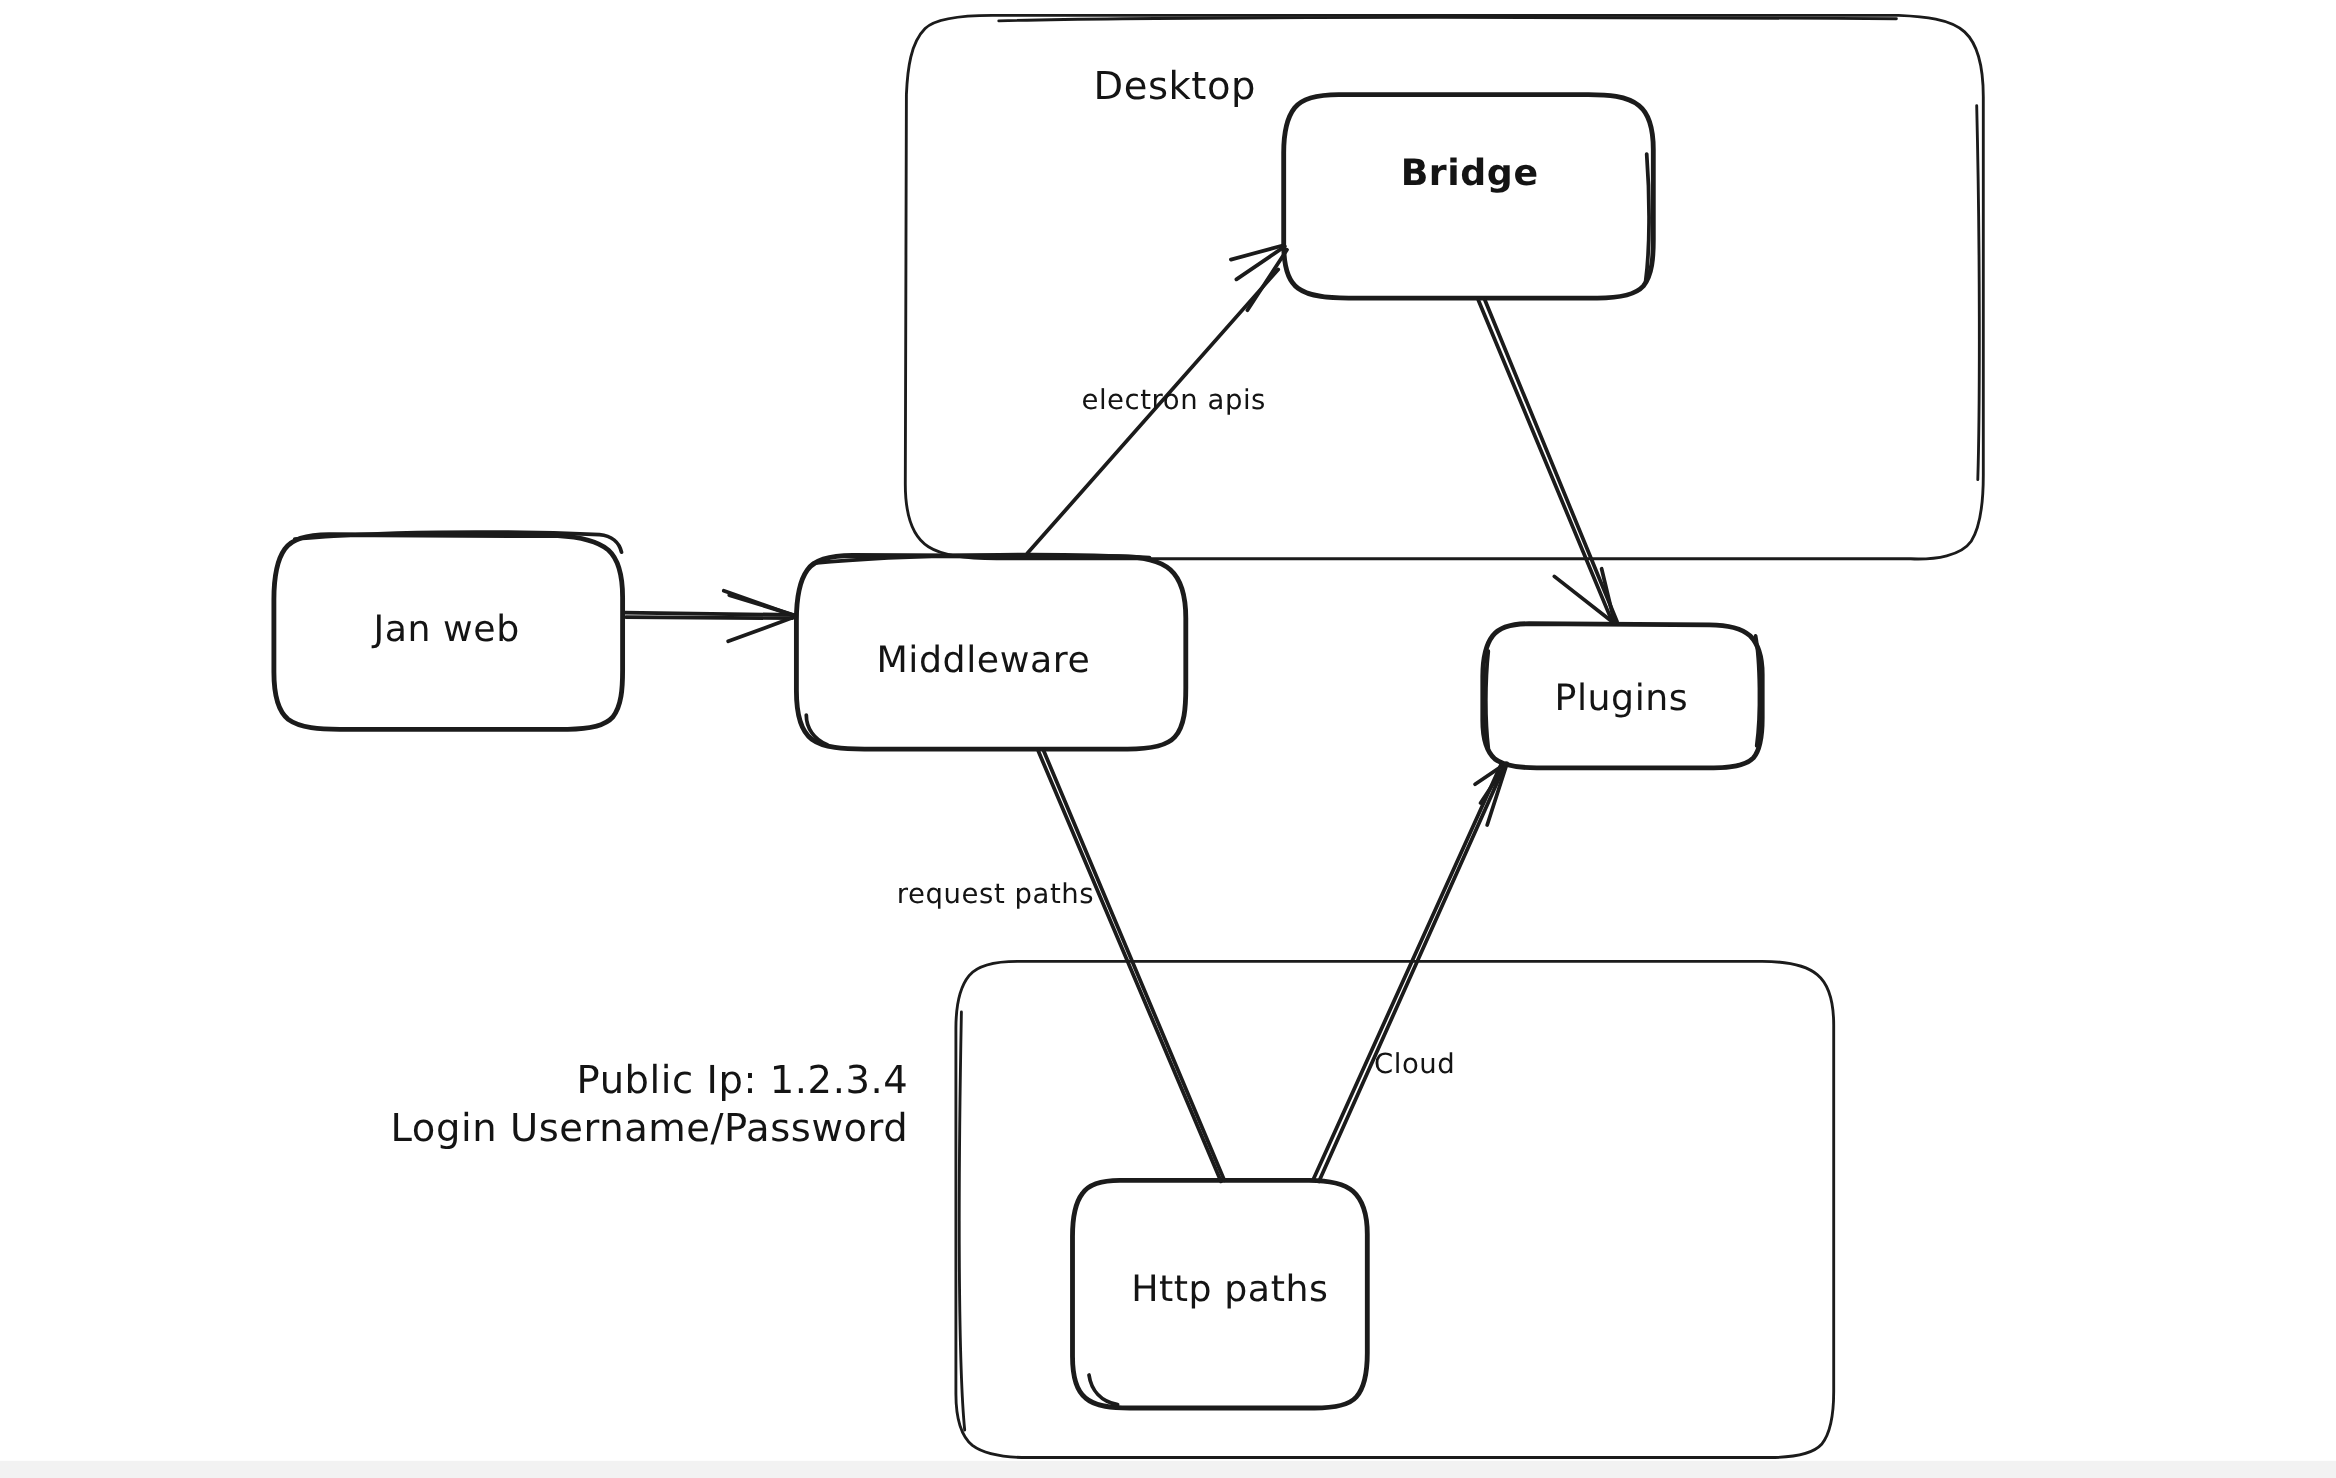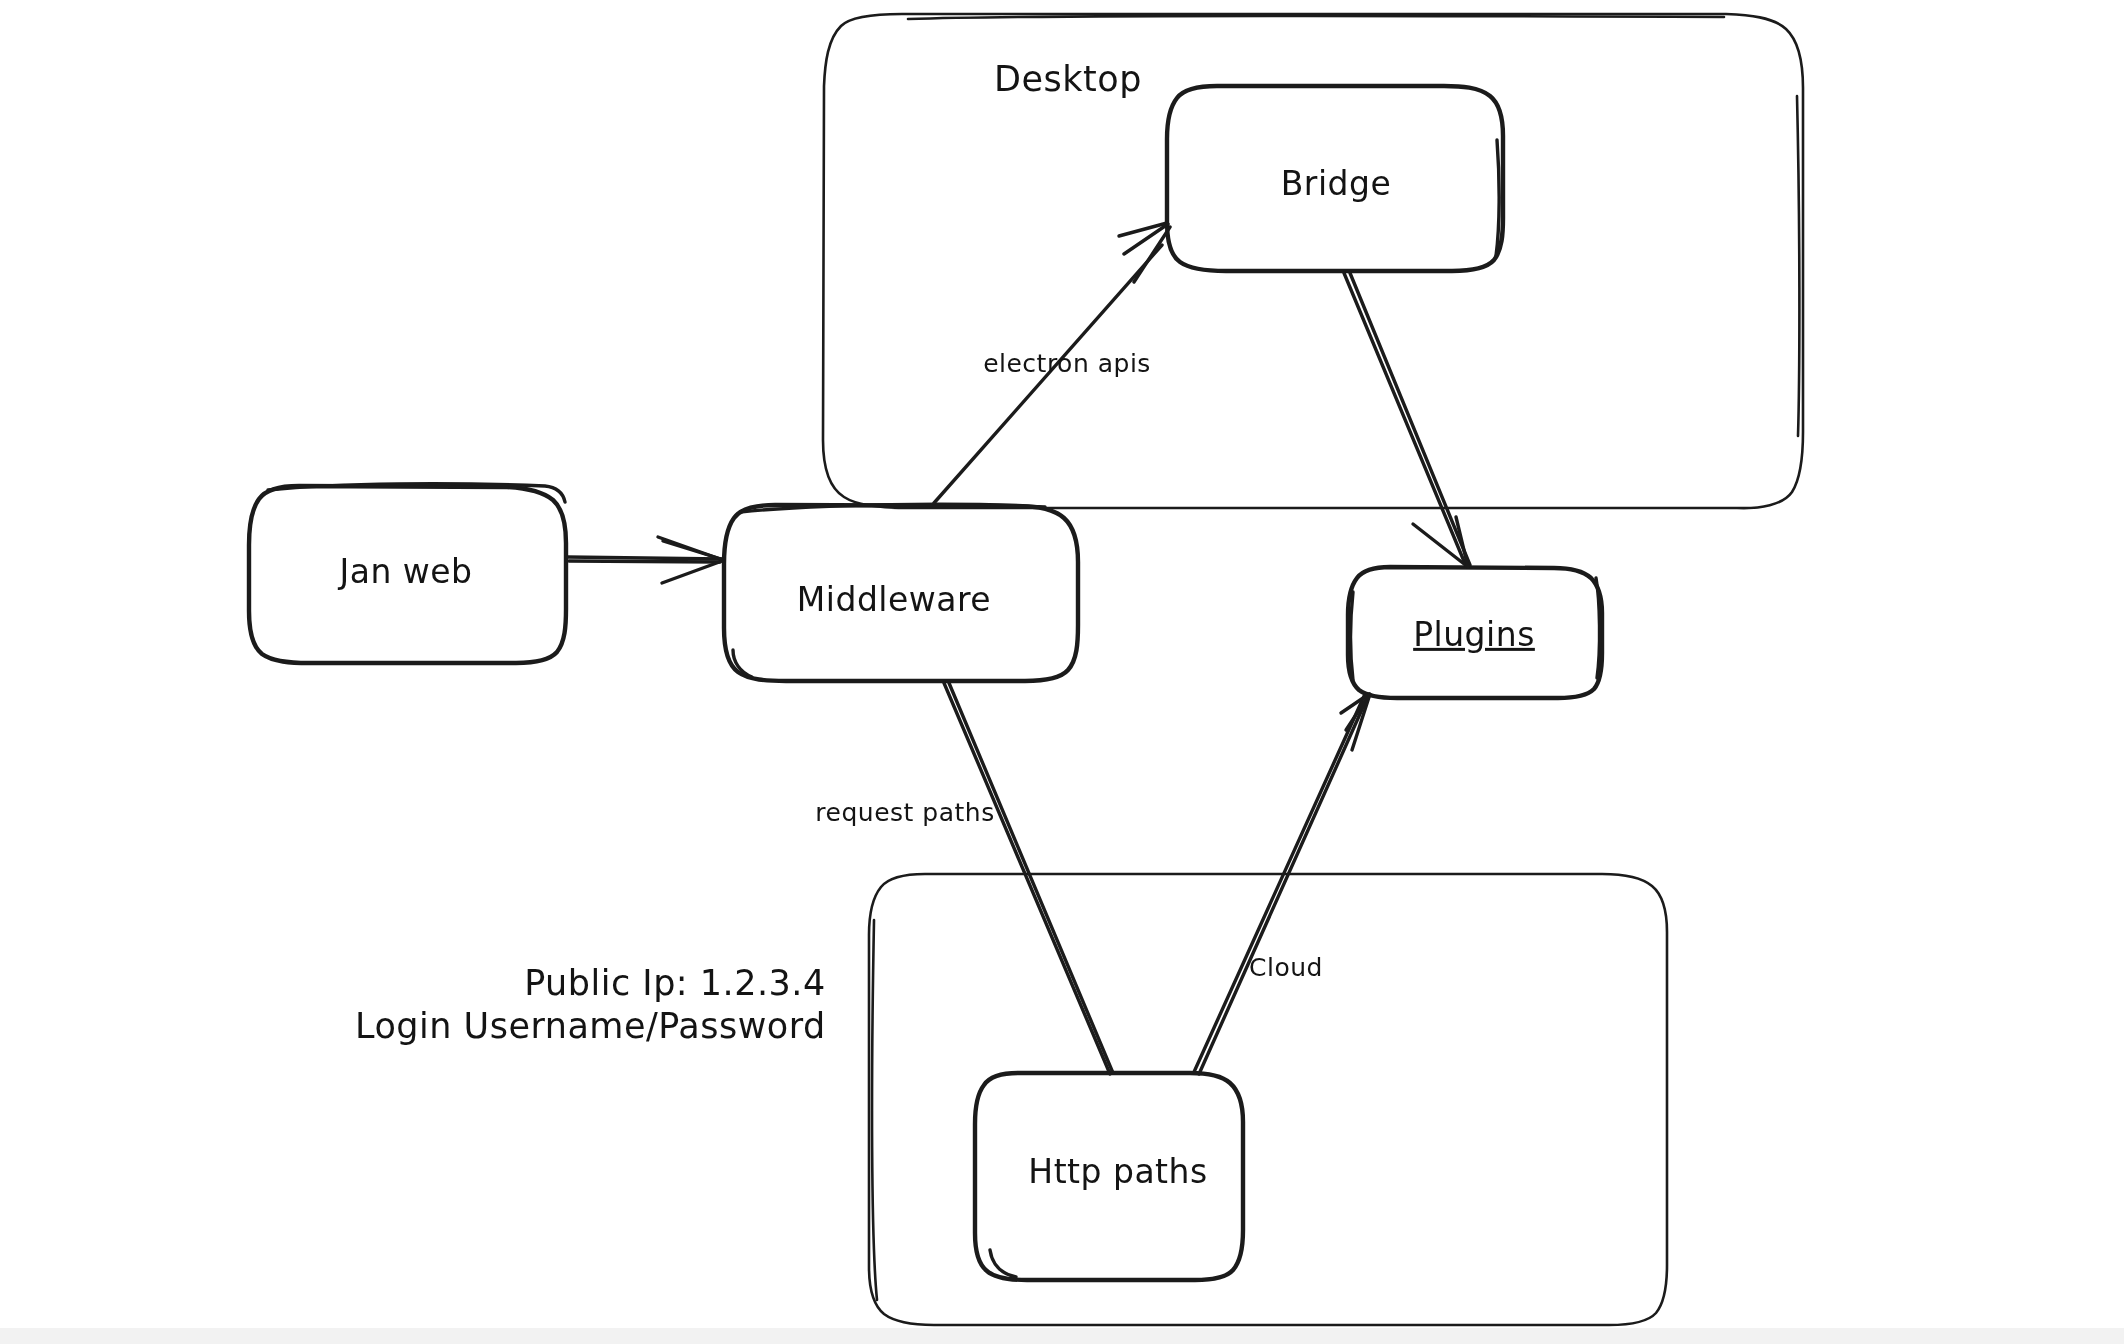--- a/index.html
+++ b/index.html
@@ -231,27 +231,27 @@
       <path class="stroke med" d="M 1199 1074 L 1368 696"></path>
       <path class="stroke med" d="M 1341 713 L 1369 694"></path>
       <path class="stroke med" d="M 1352 750 L 1370 694"></path>
       <path class="stroke med" d="M 1346 730 L 1369 695"></path>
     </g>
 
   </svg>
 
   <div class="lbl group-label" style="left:1068px; top:79px;">Desktop</div>
 
-  <div class="lbl node-label" style="left:1336px; top:184px;">Bridge</div>
+  <div class="lbl node-label" style="left:1336px; top:157px;font-weight:bold;">Bridge</div>
 
   <div class="lbl node-label" style="left:406px; top:572px;">Jan web</div>
 
   <div class="lbl node-label" style="left:894px; top:600px;">Middleware</div>
 
-  <div class="lbl node-label" style="left:1474px; top:635px;text-decoration:underline;">Plugins</div>
+  <div class="lbl node-label" style="left:1474px; top:635px;">Plugins</div>
 
   <div class="lbl node-label" style="left:1118px; top:1172px;">Http paths</div>
 
   <div class="lbl edge-label" style="left:1067px; top:364px;">electron apis</div>
 
   <div class="lbl edge-label" style="left:905px; top:813px;">request paths</div>
 
   <div class="lbl edge-label" style="left:1286px; top:968px;">Cloud</div>
 
   <div class="lbl lbl-left note" style="left:355px; top:962px;">

